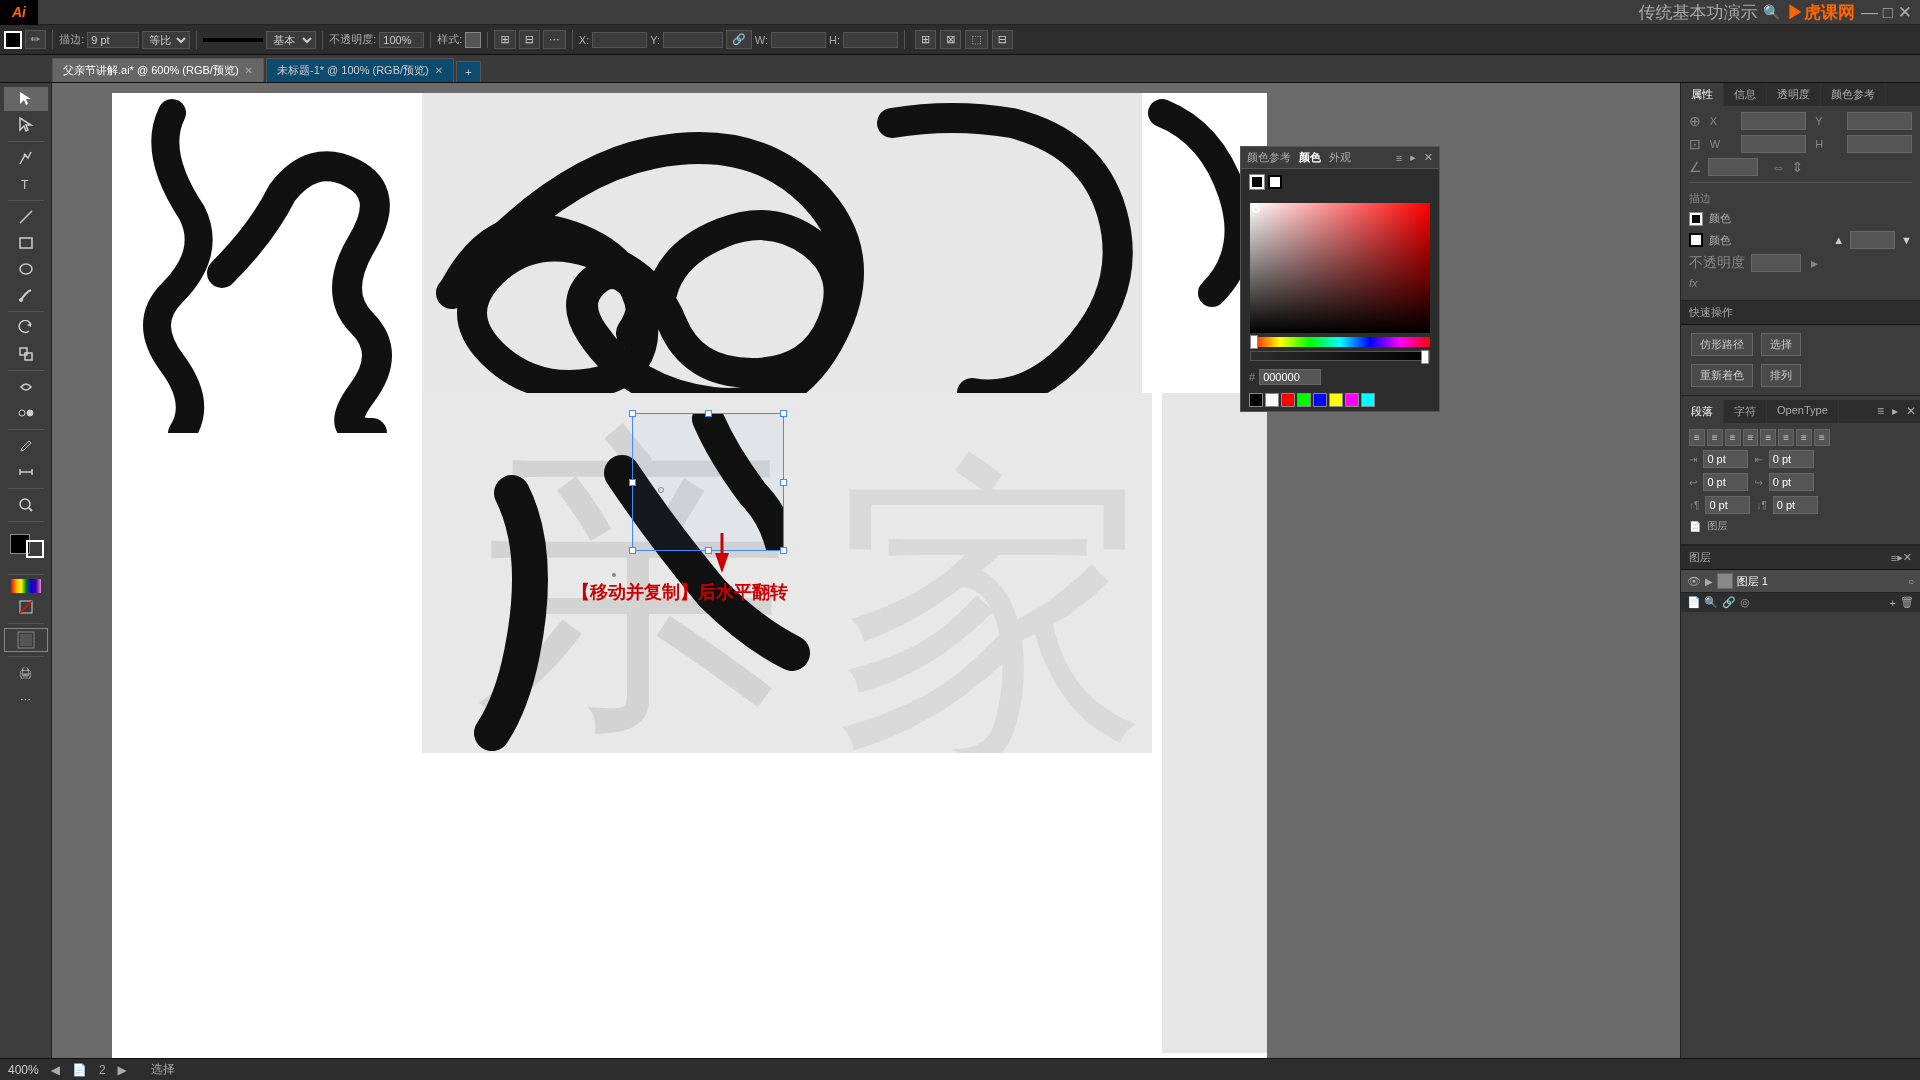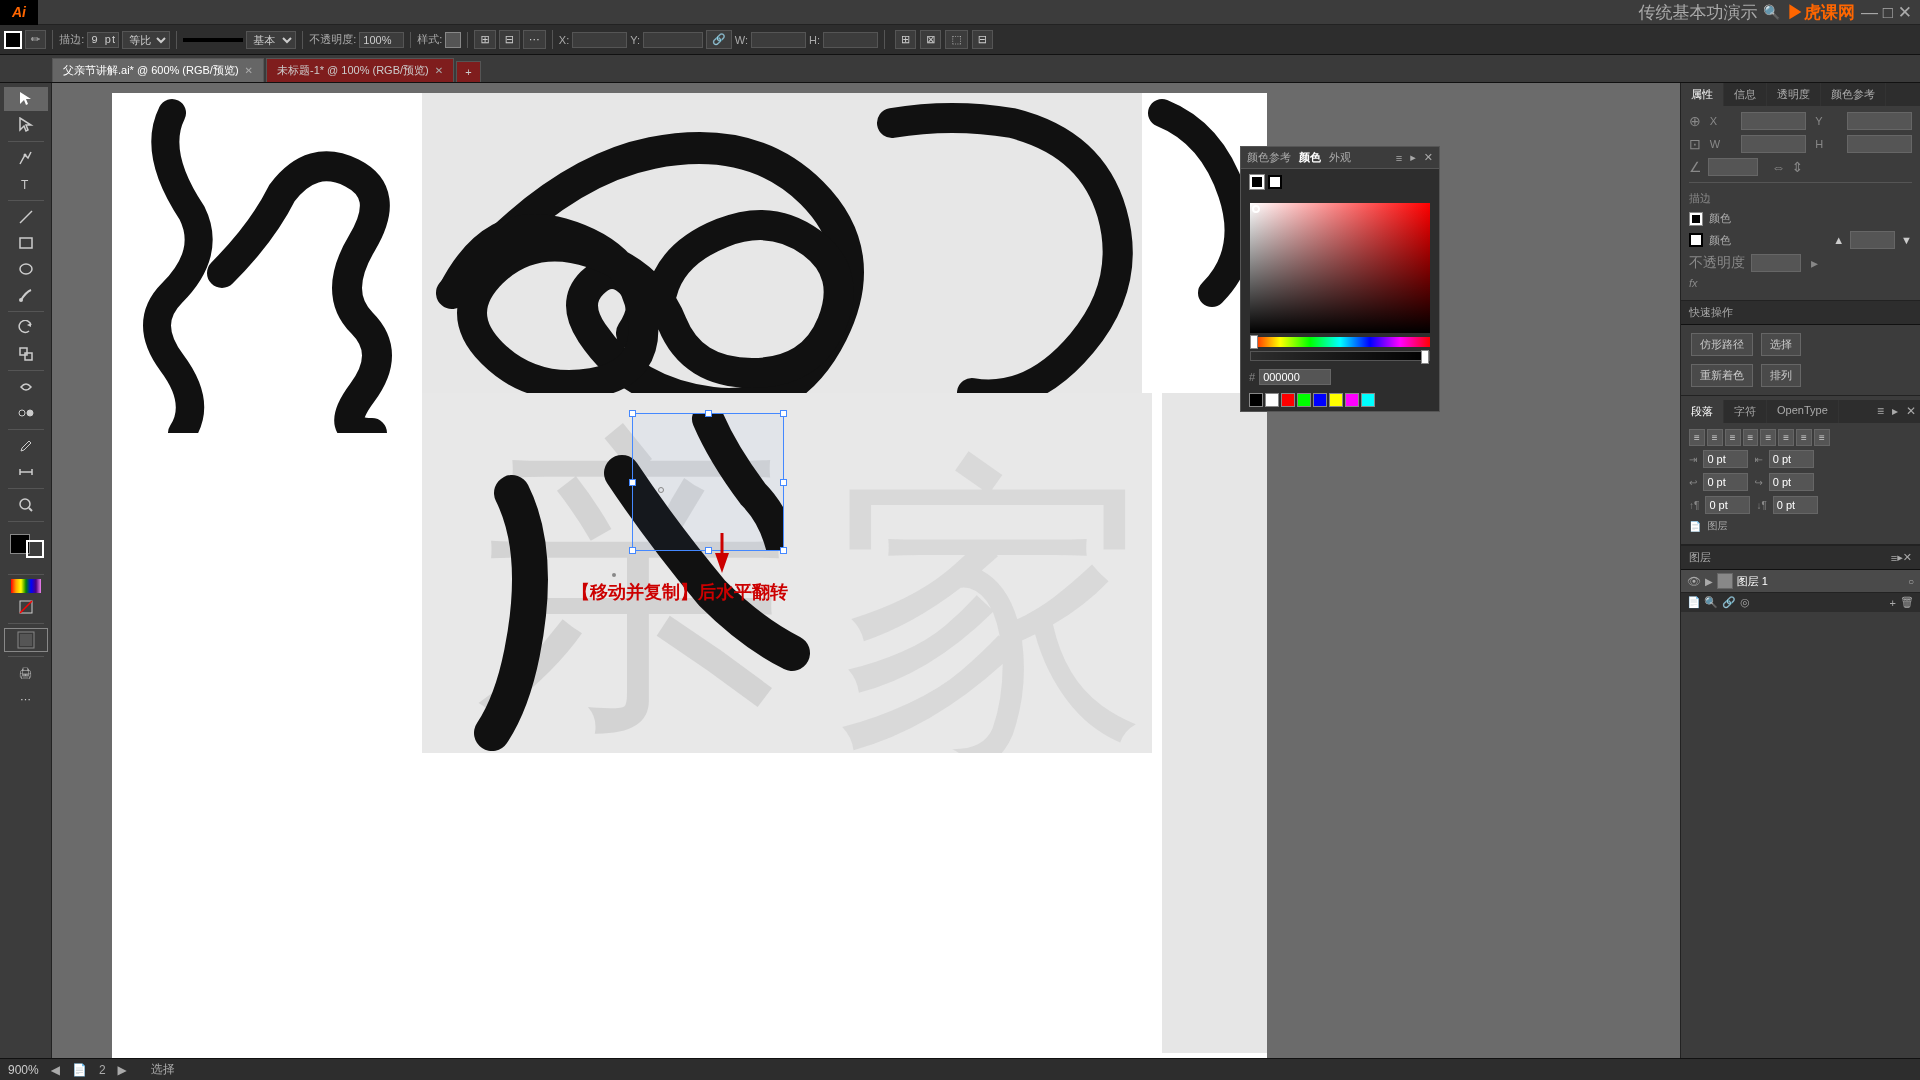--- a/index.html
+++ b/index.html
@@ -31,21 +31,21 @@
     .toolbar-select { background: #3c3c3c; border: 1px solid #555; color: #ccc; font-size: 11px; padding: 1px 2px; }
     .toolbar-input { background: #3c3c3c; border: 1px solid #555; color: #ccc; font-size: 11px; width: 50px; padding: 1px 3px; }
     .toolbar-label { color: #aaa; font-size: 11px; }
 
     
     #tab-bar {
       width: 100%; height: 28px; background: #3a3a3a; display: flex; align-items: flex-end;
       border-bottom: 1px solid #111;
     }
     .tab {
-      padding: 4px 10px; background: #7f1d1d; border: 1px solid #555; border-bottom: none;
+      padding: 4px 10px; background: #0c4a6e; border: 1px solid #555; border-bottom: none;
       color: #ccc; font-size: 11px; cursor: pointer; display: flex; align-items: center; gap: 6px; margin-right: 2px;
     }
     .tab.active { background: #666; color: #fff; }
     .tab-close { color: #aaa; font-size: 10px; }
 
     
     #main { display: flex; width: 100%; height: calc(1080px - 25px - 30px - 28px); }
 
     
     #left-tools {
@@ -90,21 +90,21 @@
       position: relative; cursor: crosshair;
       background: linear-gradient(to right, #fff, #ff0000);
     }
     #color-gradient::after {
       content: ''; position: absolute; inset: 0;
       background: linear-gradient(to bottom, transparent, #000);
     }
     .color-swatches { display: flex; gap: 2px; padding: 4px 8px; }
     .color-swatch { width: 14px; height: 14px; border: 1px solid #888; cursor: pointer; }
     .color-hex-row { display: flex; align-items: center; gap: 4px; padding: 4px 8px; }
-    .color-hex-input { background: #555; border: 1px solid #666; color: #fff; font-size: 11px; width: 72px; padding: 1px 3px; }
+    .color-hex-input { background: #555; border: 1px solid #666; color: #fff; font-size: 11px; width: 62px; padding: 1px 3px; }
 
     
     .quick-ops-btn {
       background: #4a4a4a; border: 1px solid #666; color: #ccc; font-size: 11px;
       padding: 3px 8px; cursor: pointer; margin: 2px;
     }
     
     
     #status-bar {
       position: absolute; bottom: 0; left: 0; right: 0; height: 22px;
@@ -170,21 +170,21 @@
   </div>
 </div>
 
 <div id="toolbar">
   <div class="toolbar-group">
     <div class="toolbar-btn" style="width:18px;height:18px;border:2px solid #fff;background:#000;"></div>
     <div class="toolbar-btn">✏</div>
   </div>
   <div class="toolbar-group">
     <span class="toolbar-label">描边:</span>
-    <input class="toolbar-input" value="9 pt" style="width: 32px; font-family: Liberation Mono, monospace;">
+    <input class="toolbar-input" value="9 pt" style="width: 52px;">
     <select class="toolbar-select">
       <option>等比</option>
     </select>
   </div>
   <div class="toolbar-group">
     <div style="width:60px;height:4px;background:#000;border-top:4px solid #000;"></div>
     <select class="toolbar-select" style="width:50px;">
       <option>基本</option>
     </select>
   </div>
@@ -625,19 +625,19 @@
         <span style="color:#aaa;font-size:11px;margin-left:4px;">🔗</span>
         <span style="color:#aaa;font-size:11px;margin-left:4px;">◎</span>
         <span style="color:#aaa;font-size:11px;margin-left:auto;">+</span>
         <span style="color:#aaa;font-size:11px;margin-left:4px;">🗑</span>
       </div>
     </div>
   </div>
 </div>
 
 <div id="status-bar">
-  <span style="color:#ccc;">900%</span>
+  <span style="color:#ccc;">400%</span>
   <span style="color:#aaa;">◀</span>
   <span style="color:#aaa;">📄</span>
   <span style="color:#aaa;">2</span>
   <span style="color:#aaa;">▶</span>
   <span style="color:#aaa;margin-left:12px;">选择</span>
 </div>
 
 </body></html>

